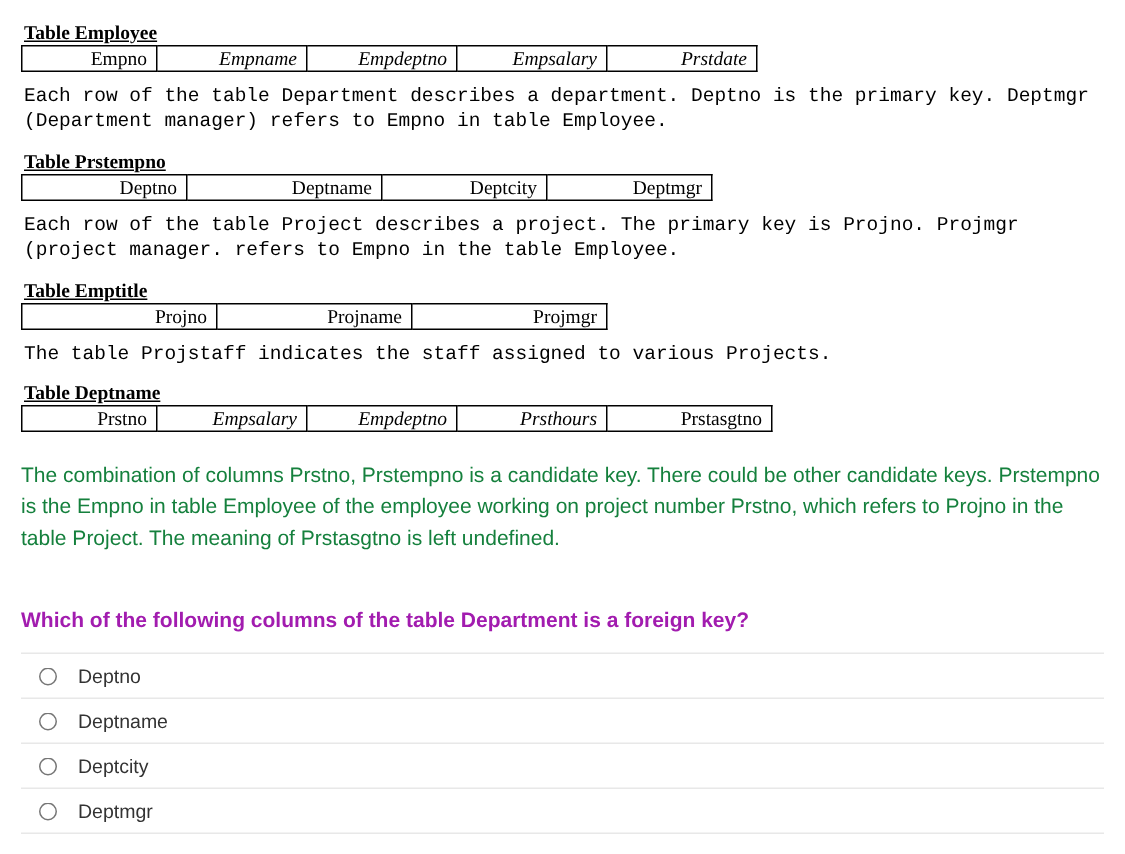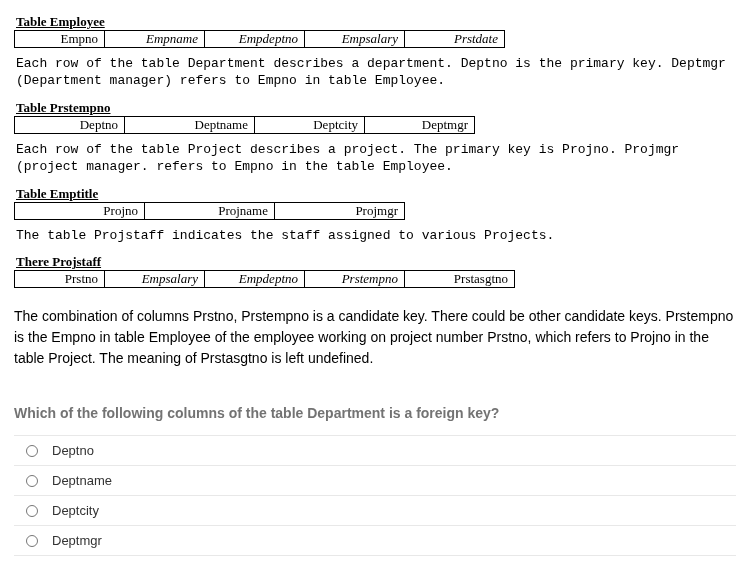--- a/index.html
+++ b/index.html
@@ -38,29 +38,29 @@
   .w130 { width: 130px; }
   .desc {
     font-size: 13px;
     margin: 4px 6px 10px 6px;
     line-height: 1.3;
     font-family: Liberation Mono, monospace;
   }
   .explain {
     font-family: -apple-system, BlinkMacSystemFont, "Segoe UI", Arial, sans-serif;
     font-size: 14px;
-    color: #000000;
+    color: #15803d;
     margin: 18px 4px 0 4px;
     line-height: 1.5;
   }
   .question {
     font-family: -apple-system, BlinkMacSystemFont, "Segoe UI", Arial, sans-serif;
     font-size: 14px;
     font-weight: bold;
-    color: #737373;
+    color: #a21caf;
     margin: 36px 4px 14px 4px;
   }
   .options {
     margin: 0 4px;
   }
   .opt {
     display: flex;
     align-items: center;
     padding: 7px 8px 7px 12px;
     border-bottom: 1px solid #e8e8e8;
@@ -113,28 +113,28 @@
       <tr>
     <td class="w130">Projno</td>
     <td class="w130">Projname</td>
     <td class="w130">Projmgr</td>
   </tr>
 </tbody>
   </table>
 
 <div class="desc">The table Projstaff indicates the staff assigned to various Projects.</div>
 
-<div class="tbl-caption">There Projstaff</div>
+<div class="tbl-caption">Table Deptname</div>
 <table class="schema">
   <tbody>
       <tr>
     <td class="w90">Prstno</td>
     <td class="w100">Empsalary</td>
     <td class="w100">Empdeptno</td>
-    <td class="w100">Prstempno</td>
+    <td class="w100">Prsthours</td>
     <td class="w110">Prstasgtno</td>
   </tr>
 </tbody>
   </table>
 
 <div class="explain">The combination of columns Prstno, Prstempno is a candidate key. There could be other candidate keys. Prstempno is the Empno in table Employee of the employee working on project number Prstno, which refers to Projno in the table Project. The meaning of Prstasgtno is left undefined.</div>
 
 <div class="question">Which of the following columns of the table Department is a foreign key?</div>
 
 <div class="options">

